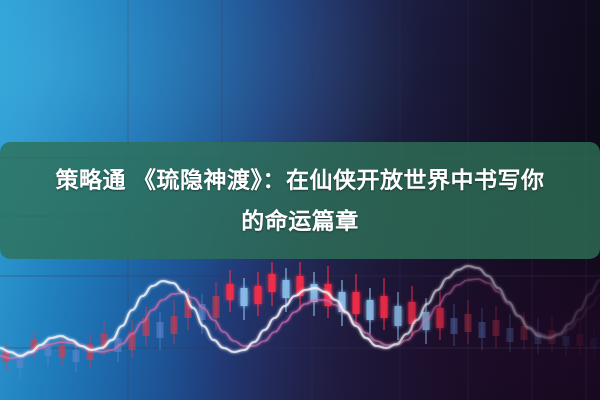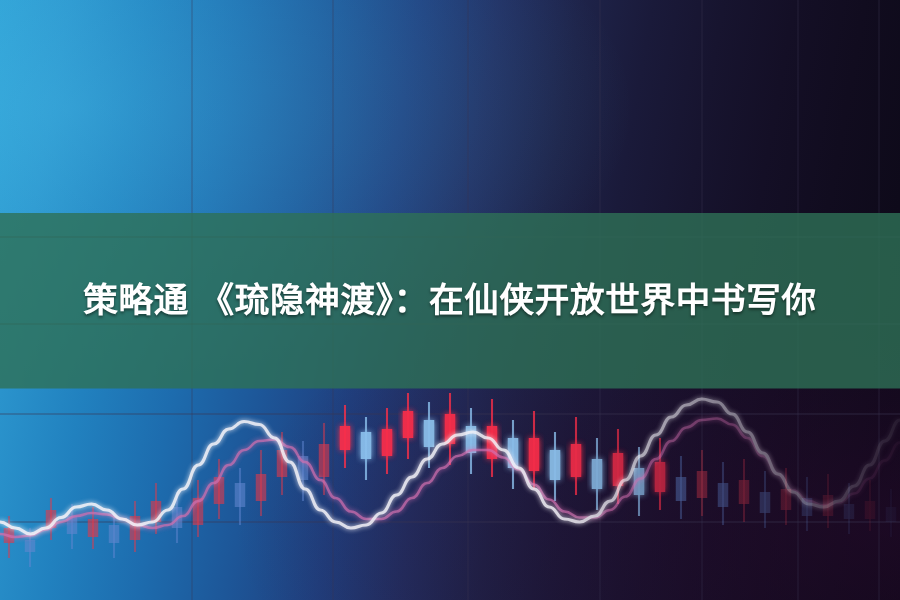--- a/index.html
+++ b/index.html
@@ -45,20 +45,21 @@
   
   .banner{
     position:absolute;
     left:0;right:0;
     top:142px;height:117px;
     background:rgba(46,112,86,0.80);
     display:flex;flex-direction:column;
     align-items:center;justify-content:center;
     box-sizing:border-box;
     padding:0 18px;
+    border-radius:10px;
   }
   .banner .line{
     color:#ffffff;
     font-size:23px;
     font-weight:bold;
     line-height:41px;
     letter-spacing:.5px;
     text-align:center;
     white-space:nowrap;
     text-shadow:0 1px 2px rgba(0,0,0,.45);
@@ -204,15 +205,16 @@
         </g>
       <g id="line-group" mask="url(#fadeMask)">
           <path d="M 0.0 356.0 C 5.1 356.0, 5.1 358.0, 10.2 358.0 C 15.3 358.0, 15.3 357.0, 20.3 357.0 C 25.4 357.0, 25.4 353.0, 30.5 353.0 C 35.6 353.0, 35.6 348.0, 40.7 348.0 C 45.8 348.0, 45.8 344.0, 50.8 344.0 C 55.9 344.0, 55.9 342.0, 61.0 342.0 C 66.1 342.0, 66.1 343.0, 71.2 343.0 C 76.3 343.0, 76.3 346.0, 81.4 346.0 C 86.4 346.0, 86.4 350.0, 91.5 350.0 C 96.6 350.0, 96.6 352.0, 101.7 352.0 C 106.8 352.0, 106.8 350.0, 111.9 350.0 C 116.9 350.0, 116.9 344.0, 122.0 344.0 C 127.1 344.0, 127.1 334.0, 132.2 334.0 C 137.3 334.0, 137.3 322.0, 142.4 322.0 C 147.5 322.0, 147.5 310.0, 152.5 310.0 C 157.6 310.0, 157.6 300.0, 162.7 300.0 C 167.8 300.0, 167.8 294.0, 172.9 294.0 C 178.0 294.0, 178.0 293.0, 183.1 293.0 C 188.1 293.0, 188.1 298.0, 193.2 298.0 C 198.3 298.0, 198.3 308.0, 203.4 308.0 C 208.5 308.0, 208.5 320.0, 213.6 320.0 C 218.6 320.0, 218.6 332.0, 223.7 332.0 C 228.8 332.0, 228.8 341.0, 233.9 341.0 C 239.0 341.0, 239.0 346.0, 244.1 346.0 C 249.2 346.0, 249.2 346.0, 254.2 346.0 C 259.3 346.0, 259.3 341.0, 264.4 341.0 C 269.5 341.0, 269.5 332.0, 274.6 332.0 C 279.7 332.0, 279.7 322.0, 284.7 322.0 C 289.8 322.0, 289.8 312.0, 294.9 312.0 C 300.0 312.0, 300.0 304.0, 305.1 304.0 C 310.2 304.0, 310.2 300.0, 315.3 300.0 C 320.3 300.0, 320.3 300.0, 325.4 300.0 C 330.5 300.0, 330.5 305.0, 335.6 305.0 C 340.7 305.0, 340.7 313.0, 345.8 313.0 C 350.8 313.0, 350.8 323.0, 355.9 323.0 C 361.0 323.0, 361.0 333.0, 366.1 333.0 C 371.2 333.0, 371.2 341.0, 376.3 341.0 C 381.4 341.0, 381.4 345.0, 386.4 345.0 C 391.5 345.0, 391.5 345.0, 396.6 345.0 C 401.7 345.0, 401.7 340.0, 406.8 340.0 C 411.9 340.0, 411.9 331.0, 416.9 331.0 C 422.0 331.0, 422.0 319.0, 427.1 319.0 C 432.2 319.0, 432.2 306.0, 437.3 306.0 C 442.4 306.0, 442.4 294.0, 447.5 294.0 C 452.5 294.0, 452.5 285.0, 457.6 285.0 C 462.7 285.0, 462.7 280.0, 467.8 280.0 C 472.9 280.0, 472.9 279.0, 478.0 279.0 C 483.1 279.0, 483.1 283.0, 488.1 283.0 C 493.2 283.0, 493.2 292.0, 498.3 292.0 C 503.4 292.0, 503.4 304.0, 508.5 304.0 C 513.6 304.0, 513.6 316.0, 518.6 316.0 C 523.7 316.0, 523.7 327.0, 528.8 327.0 C 533.9 327.0, 533.9 334.0, 539.0 334.0 C 544.1 334.0, 544.1 337.0, 549.2 337.0 C 554.2 337.0, 554.2 335.0, 559.3 335.0 C 564.4 335.0, 564.4 329.0, 569.5 329.0 C 574.6 329.0, 574.6 319.0, 579.7 319.0 C 584.7 319.0, 584.7 307.0, 589.8 307.0 C 594.9 307.0, 594.9 295.0, 600.0 295.0" fill="none" stroke="#d36fb0" stroke-width="1.7" opacity="0.8" stroke-linecap="round" stroke-linejoin="round" filter="url(#glowLine)"></path>
           <path d="M 0.0 348.0 C 5.1 348.0, 5.1 352.0, 10.2 352.0 C 15.3 352.0, 15.3 356.0, 20.3 356.0 C 25.4 356.0, 25.4 352.0, 30.5 352.0 C 35.6 352.0, 35.6 345.0, 40.7 345.0 C 45.8 345.0, 45.8 338.0, 50.8 338.0 C 55.9 338.0, 55.9 336.0, 61.0 336.0 C 66.1 336.0, 66.1 340.0, 71.2 340.0 C 76.3 340.0, 76.3 346.0, 81.4 346.0 C 86.4 346.0, 86.4 350.0, 91.5 350.0 C 96.6 350.0, 96.6 348.0, 101.7 348.0 C 106.8 348.0, 106.8 340.0, 111.9 340.0 C 116.9 340.0, 116.9 326.0, 122.0 326.0 C 127.1 326.0, 127.1 310.0, 132.2 310.0 C 137.3 310.0, 137.3 296.0, 142.4 296.0 C 147.5 296.0, 147.5 286.0, 152.5 286.0 C 157.6 286.0, 157.6 281.0, 162.7 281.0 C 167.8 281.0, 167.8 283.0, 172.9 283.0 C 178.0 283.0, 178.0 292.0, 183.1 292.0 C 188.1 292.0, 188.1 308.0, 193.2 308.0 C 198.3 308.0, 198.3 326.0, 203.4 326.0 C 208.5 326.0, 208.5 340.0, 213.6 340.0 C 218.6 340.0, 218.6 348.0, 223.7 348.0 C 228.8 348.0, 228.8 352.0, 233.9 352.0 C 239.0 352.0, 239.0 350.0, 244.1 350.0 C 249.2 350.0, 249.2 342.0, 254.2 342.0 C 259.3 342.0, 259.3 330.0, 264.4 330.0 C 269.5 330.0, 269.5 318.0, 274.6 318.0 C 279.7 318.0, 279.7 306.0, 284.7 306.0 C 289.8 306.0, 289.8 296.0, 294.9 296.0 C 300.0 296.0, 300.0 290.0, 305.1 290.0 C 310.2 290.0, 310.2 288.0, 315.3 288.0 C 320.3 288.0, 320.3 292.0, 325.4 292.0 C 330.5 292.0, 330.5 300.0, 335.6 300.0 C 340.7 300.0, 340.7 312.0, 345.8 312.0 C 350.8 312.0, 350.8 326.0, 355.9 326.0 C 361.0 326.0, 361.0 338.0, 366.1 338.0 C 371.2 338.0, 371.2 346.0, 376.3 346.0 C 381.4 346.0, 381.4 348.0, 386.4 348.0 C 391.5 348.0, 391.5 344.0, 396.6 344.0 C 401.7 344.0, 401.7 334.0, 406.8 334.0 C 411.9 334.0, 411.9 320.0, 416.9 320.0 C 422.0 320.0, 422.0 304.0, 427.1 304.0 C 432.2 304.0, 432.2 290.0, 437.3 290.0 C 442.4 290.0, 442.4 278.0, 447.5 278.0 C 452.5 278.0, 452.5 270.0, 457.6 270.0 C 462.7 270.0, 462.7 266.0, 467.8 266.0 C 472.9 266.0, 472.9 268.0, 478.0 268.0 C 483.1 268.0, 483.1 276.0, 488.1 276.0 C 493.2 276.0, 493.2 288.0, 498.3 288.0 C 503.4 288.0, 503.4 302.0, 508.5 302.0 C 513.6 302.0, 513.6 316.0, 518.6 316.0 C 523.7 316.0, 523.7 328.0, 528.8 328.0 C 533.9 328.0, 533.9 336.0, 539.0 336.0 C 544.1 336.0, 544.1 338.0, 549.2 338.0 C 554.2 338.0, 554.2 334.0, 559.3 334.0 C 564.4 334.0, 564.4 324.0, 569.5 324.0 C 574.6 324.0, 574.6 310.0, 579.7 310.0 C 584.7 310.0, 584.7 294.0, 589.8 294.0 C 594.9 294.0, 594.9 280.0, 600.0 280.0" fill="none" stroke="#f4f2f8" stroke-width="2.1" opacity="0.92" stroke-linecap="round" stroke-linejoin="round" filter="url(#glowLine)"></path>
         </g>
     </svg>
   </div>
 
   <div class="banner">
     <div class="line line1">策略通 《琉隐神渡》：在仙侠开放世界中书写你</div>
+    <div class="line line2">的命运篇章</div>
   </div>
 
 </div>
 
 </body></html>

